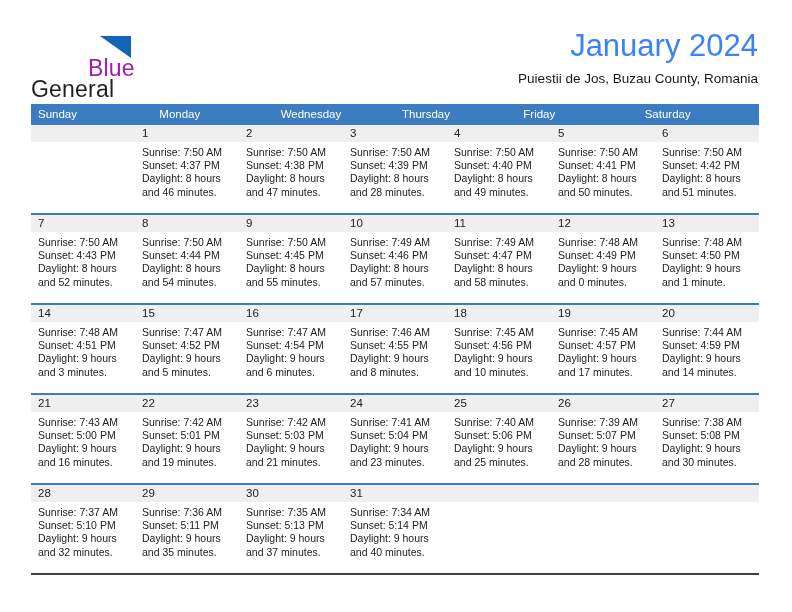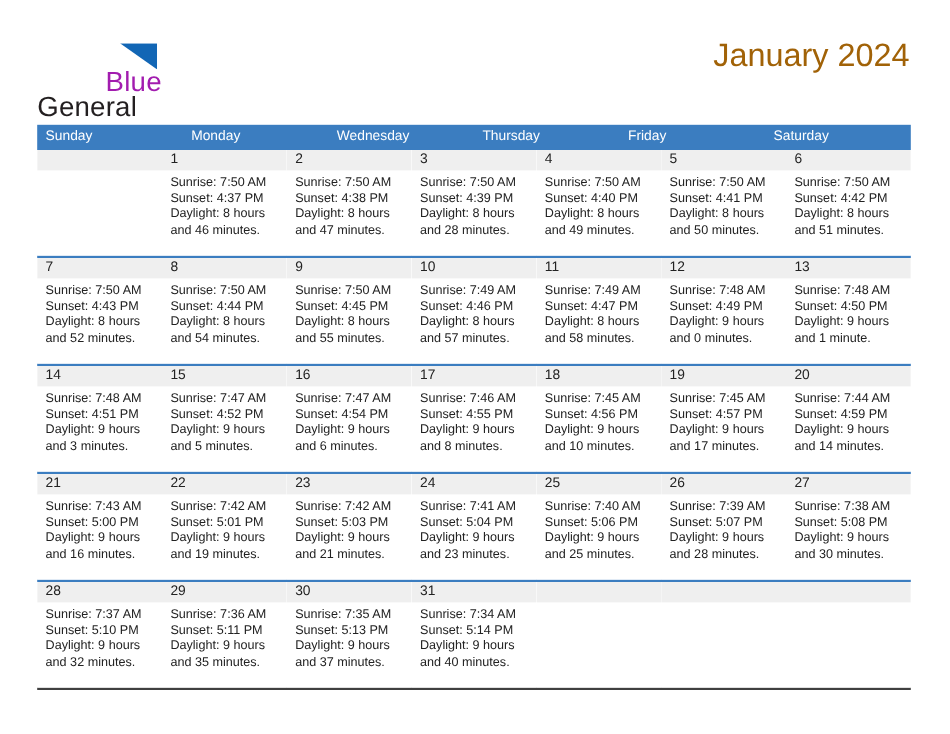--- a/index.html
+++ b/index.html
@@ -64,22 +64,22 @@
     color: #a21caf;
     font-family: "Liberation Sans", sans-serif;
   }
   .title-block {
     position: absolute;
     right: 34px;
     top: 30px;
     text-align: right;
   }
   .cal-title {
-    font-size: 27px;
-    color: #a16207;
+    font-size: 31px;
+    color: #3b82f6;
     line-height: 32px;
     white-space: nowrap;
   }
   .cal-subtitle {
     margin-top: 9px;
     font-size: 13.5px;
     color: #1a1a1a;
     line-height: 16px;
     white-space: nowrap;
   }
@@ -148,20 +148,21 @@
 <div class="page">
 
   <div class="header">
     <div class="logo">
       <span class="logo-general">General</span>
       <span class="logo-tri"></span>
       <span class="logo-blue">Blue</span>
     </div>
     <div class="title-block">
       <div class="cal-title">January 2024</div>
+      <div class="cal-subtitle">Puiestii de Jos, Buzau County, Romania</div>
     </div>
   </div>
 
   <div class="calendar">
     <div class="weekday-row">
       <div class="weekday">Sunday</div>
       <div class="weekday">Monday</div>
       <div class="weekday">Wednesday</div>
       <div class="weekday">Thursday</div>
       <div class="weekday">Friday</div>

